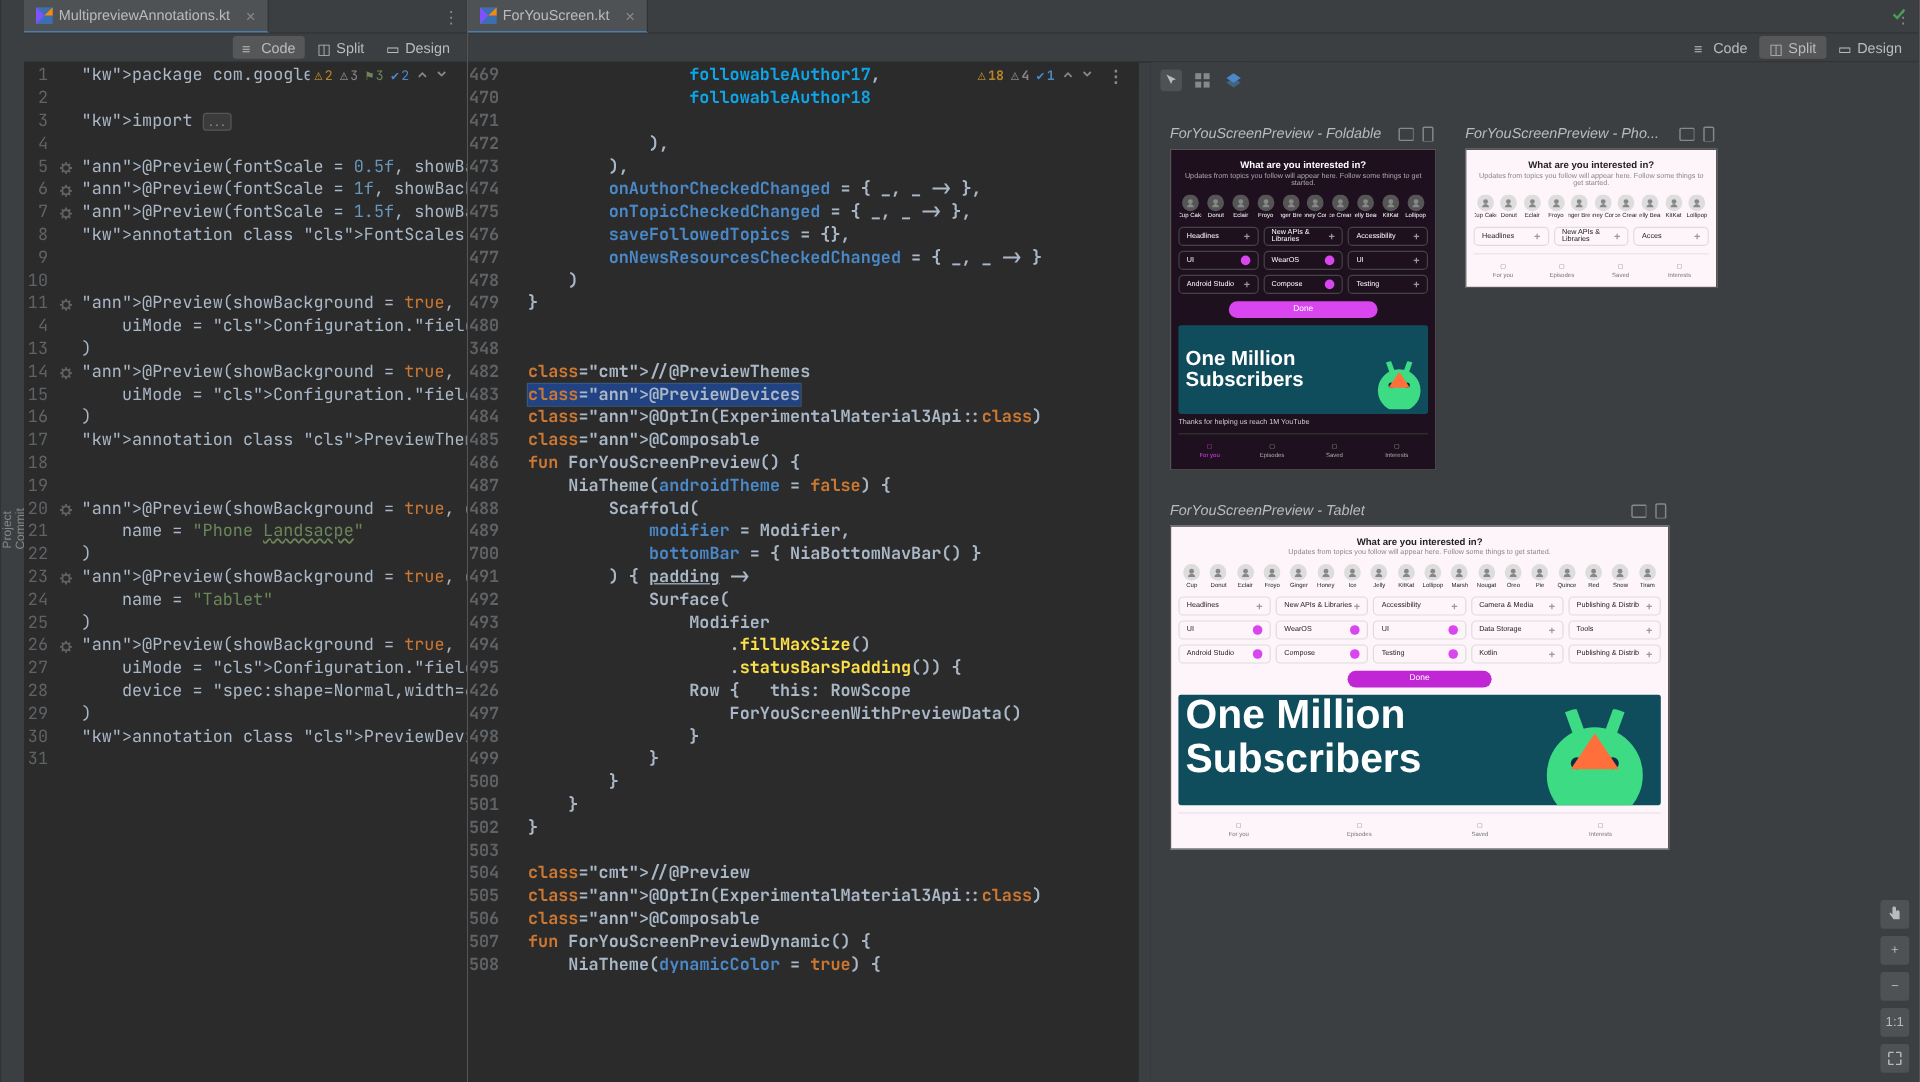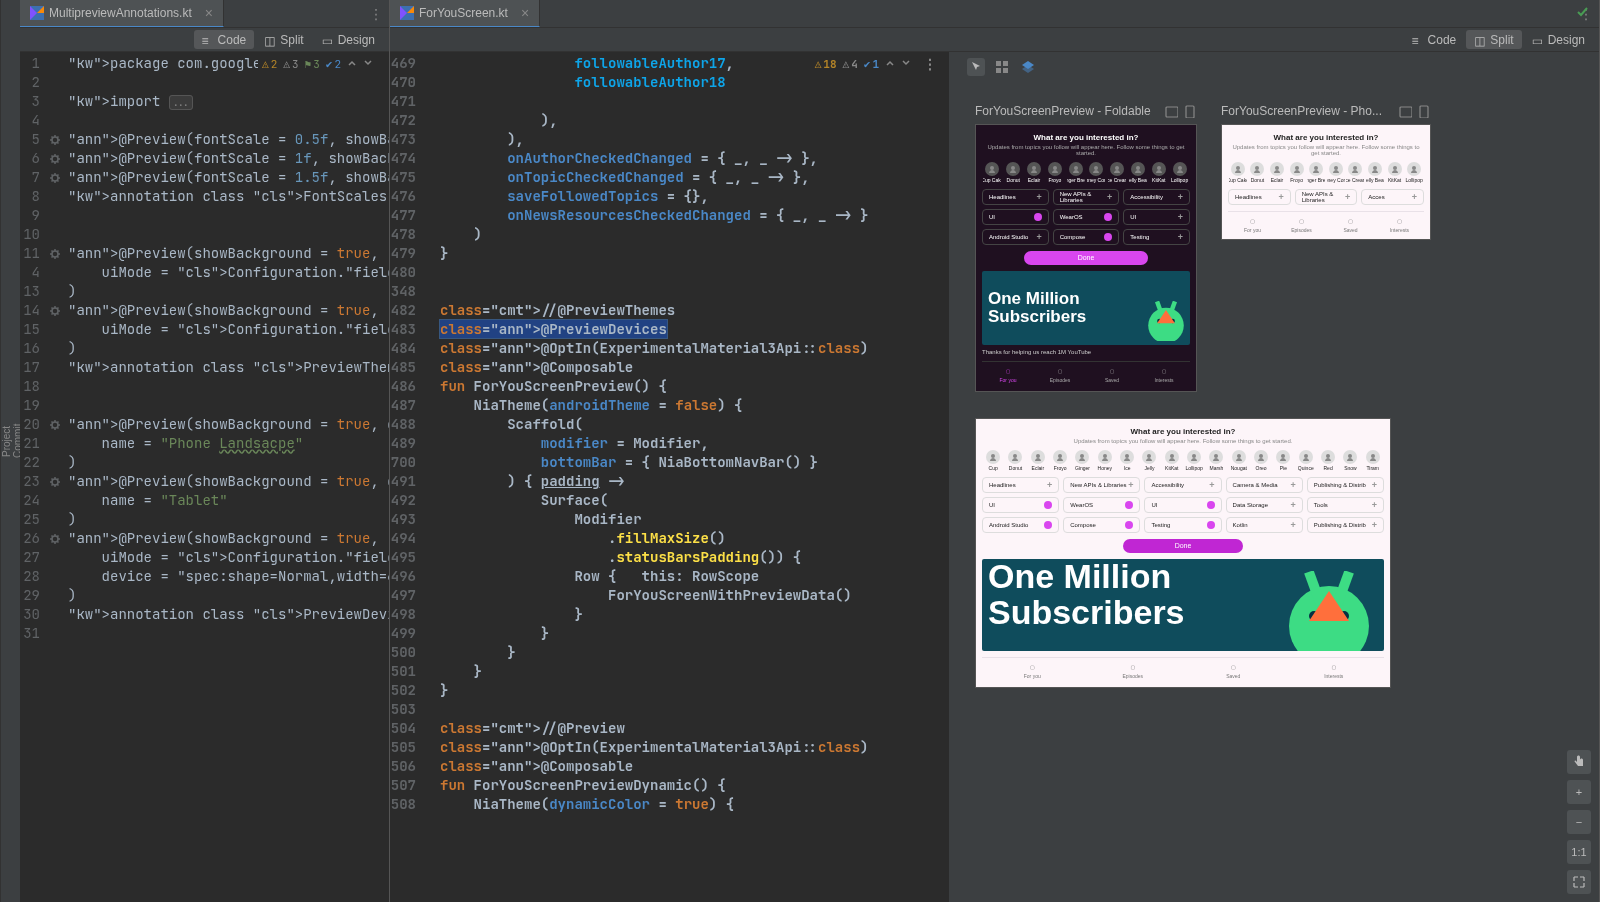--- a/index.html
+++ b/index.html
@@ -61,21 +61,21 @@
     .right-zone { flex: 0 0 640px; display: flex; flex-direction: column; background: #3c3f41; }
     .right-toolbar { display: flex; gap: 8px; padding: 6px 8px; background: #3c3f41; position: absolute; z-index: 5; }
     .tbicon { width: 18px; height: 18px; display:flex; align-items:center; justify-content:center; color:#888; }
     .preview-scroll { flex: 1; overflow: auto; padding: 16px; background: #3c3f41; position: relative; }
     .preview-toolstack { position: absolute; right: 8px; bottom: 8px; display: flex; flex-direction: column; gap: 6px; }
     .stk-btn { width: 24px; height: 24px; background: #4e5254; border-radius: 3px; display:flex; align-items:center; justify-content:center; color:#bbb; font-size: 11px; }
 
     
     .preview-row { display: flex; gap: 24px; margin-bottom: 26px; align-items: flex-start; }
     .preview-block { display: flex; flex-direction: column; }
-    .pb-header { display: flex; align-items: center; justify-content: space-between; margin-bottom: 6px; color: #bbbbbb; font-size: 12px; gap: 10px;}
+    .pb-header { display: flex; align-items: center; justify-content: space-between; margin-bottom: 6px; color: #bbbbbb; font-size: 12px; gap: 10px; font-style: italic;}
     .pb-header .hdr-icons { display:flex; gap: 6px; }
     .pb-header .hdr-icons svg { color:#888; }
     .pb-card { background: #4e5254; border: 1px solid #555; }
 
     
     .dev-dark { background: #1f1020; color: white; width: 222px; padding: 8px 6px; font-size: 7px; }
     .dev-light { background: #fdf5f9; color: #222; padding: 8px 6px; font-size: 7px; }
     .dev-phone { width: 210px; }
     .dev-tablet { width: 416px; }
     .dev-title { text-align: center; font-weight: 600; font-size: 8px; }
@@ -365,21 +365,21 @@
                 <div>486</div>
                 <div>487</div>
                 <div>488</div>
                 <div>489</div>
                 <div>700</div>
                 <div>491</div>
                 <div>492</div>
                 <div>493</div>
                 <div>494</div>
                 <div>495</div>
-                <div>496</div>
+                <div>426</div>
                 <div>497</div>
                 <div>498</div>
                 <div>499</div>
                 <div>500</div>
                 <div>501</div>
                 <div>502</div>
                 <div>503</div>
                 <div>504</div>
                 <div>505</div>
                 <div>506</div>
@@ -721,20 +721,31 @@
                         <div class="nitem"><div class="icon-dot">▢</div>Episodes</div>
                         <div class="nitem"><div class="icon-dot">▢</div>Saved</div>
                         <div class="nitem"><div class="icon-dot">▢</div>Interests</div>
                       </div>
                   </div>
                 </div>
               </div>
 
               <div class="preview-row">
                 <div class="preview-block">
+                  <div class="pb-header">
+                    <span>ForYouScreenPreview - Tablet</span>
+                    <span class="hdr-icons">
+                      <svg width="13" height="13">
+                          <use href="#tablet"></use>
+                        </svg>
+                      <svg width="13" height="13">
+                          <use href="#phone"></use>
+                        </svg>
+                    </span>
+                  </div>
                   <div class="pb-card dev-light dev-tablet tablet">
                     <div class="dev-title">What are you interested in?</div>
                     <div class="dev-sub">Updates from topics you follow will appear here. Follow some things to get started.</div>
                     <div class="avrow" id="av-tablet">
                         <div class="av">
                           <div class="avcirc">
                             <svg width="8" height="8" viewBox="0 0 8 8">
                               <circle cx="4" cy="3" r="2" fill="#888"></circle>
                               <path d="M1 8c0-2 2-3 3-3s3 1 3 3" fill="#888"></path>
                             </svg>

